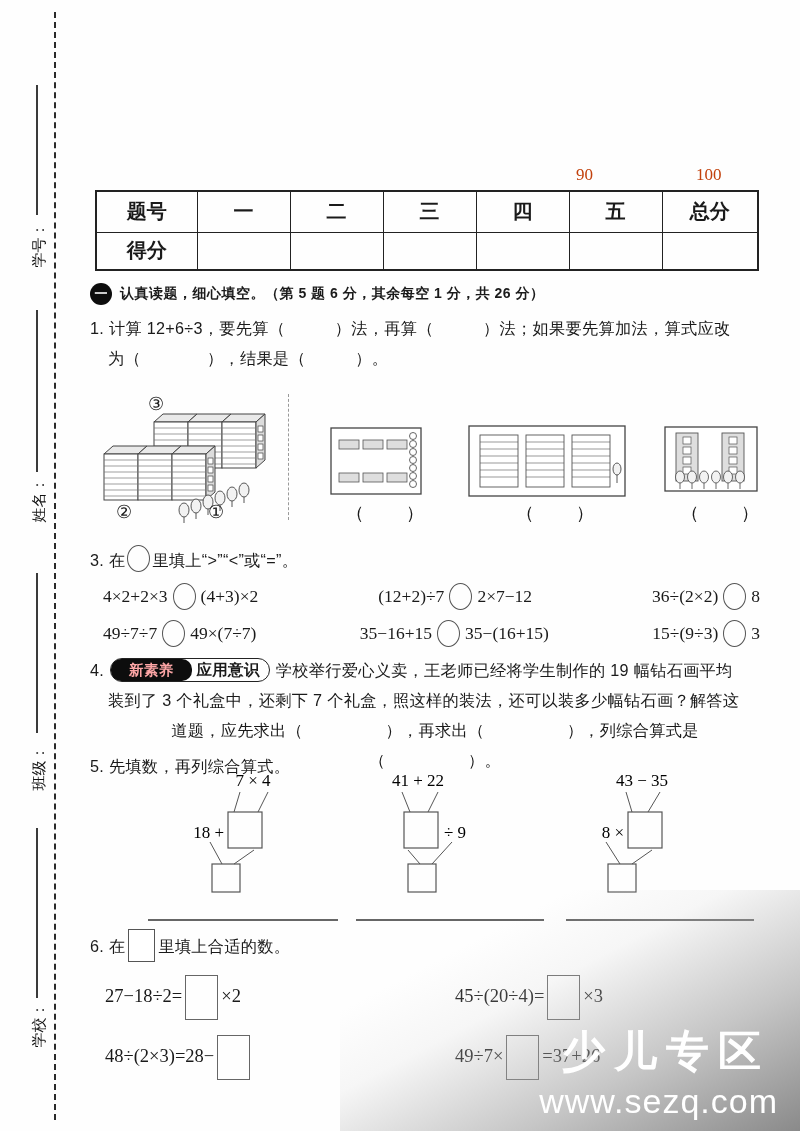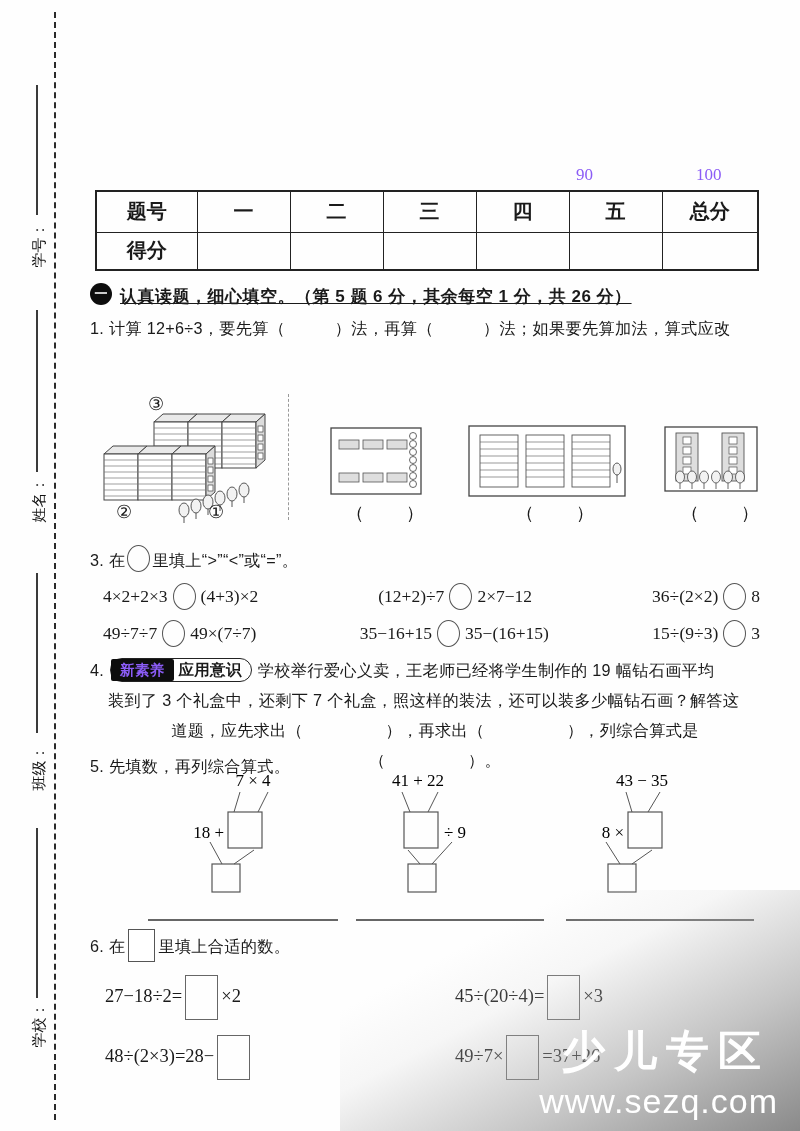--- a/index.html
+++ b/index.html
@@ -11,45 +11,45 @@
   
   .cut-line { position:absolute; left:54px; top:12px; height:1108px; border-left:2px dashed #2a2a2a; }
   .v-line { position:absolute; left:36px; width:1.5px; background:#3a3a3a; }
   .v-label { position:absolute; transform:rotate(-90deg) translateX(-50%); transform-origin:0 0;
              white-space:nowrap; font-size:15px; color:#111; }
 
   
   table.score { border-collapse:collapse; table-layout:fixed; width:662px;padding-left:33px; }
   table.score td { border:1.5px solid #222; text-align:center; font-size:20px; font-weight:bold; }
   table.score { border:2.5px solid #222; }
-  .mark-num { position:absolute; font-family:"Liberation Serif", serif; font-size:17px; color:#8b5cf6; }
+  .mark-num { position:absolute; font-family:"Liberation Serif", serif; font-size:17px; color:#c2410c; }
 
   
   .sec-badge { position:absolute; width:22px; height:22px; border-radius:50%; background:#0d0d0d; color:#fff;
                font-size:13px; font-weight:bold; text-align:center; line-height:22px; }
-  .sec-title { position:absolute; font-size:17px; font-weight:bold; letter-spacing:0.5px;text-decoration:underline; }
+  .sec-title { position:absolute; font-size:14px; font-weight:bold; letter-spacing:0.5px; }
 
   .q-text { position:absolute; font-size:16.2px; line-height:30px; letter-spacing:0.3px; }
 
   
   .divider-dash { position:absolute; border-left:1.5px dashed #999; }
   .circ-label { position:absolute; font-family:"Liberation Serif", serif; font-size:18px; }
   .paren-blank { position:absolute; font-family:"Liberation Serif", serif; font-size:18px; letter-spacing:2px; }
 
   
   .cmp-row { position:absolute; left:103px; width:657px; display:flex; justify-content:space-between;
              align-items:center; font-family:"Liberation Serif", serif; font-size:17.5px; }
   .cmp-group { display:inline-flex; align-items:center; gap:5px; white-space:nowrap; }
   .cmp-circle { display:inline-block; width:23px; height:27px; border:1.3px solid #555; border-radius:50%; }
 
   
   .q4-line1 { display:flex; align-items:center; gap:6px; white-space:nowrap; }
   .pill-outer { display:inline-flex; align-items:center; gap:5px; border:1.6px solid #222;
                 border-radius:15px; padding:0 9px 0 0; height:24px; }
-  .pill-black { background:#0d0d0d; color:#8b5cf6; border-radius:2px; padding:1px 9px; font-size:14.5px;
+  .pill-black { background:#0d0d0d; color:#fca5a5; border-radius:10px; padding:1px 18px; font-size:14.5px;
                 font-weight:bold; line-height:20px; }
   .pill-text { font-size:15.5px; font-weight:bold; }
 
   
   .ans-line { position:absolute; height:1.6px; background:#666; }
   svg text { font-family:"Liberation Serif", serif; }
 
   
   .inline-box { display:inline-block; width:27px; height:33px; border:1.2px solid #555; margin:0 3px;
                 vertical-align:-9px; background:#fff; }
@@ -106,20 +106,21 @@
         <td></td>
       </tr>
     </tbody>
       </table>
   </div>
 
   <div class="sec-badge" style="left:90px;top:283px;">一</div>
   <div class="sec-title" style="left:120px;top:285px;">认真读题，细心填空。（第 5 题 6 分，其余每空 1 分，共 26 分）</div>
 
   <div class="q-text" style="left:90px;top:313px;">1. 计算 12+6÷3，要先算（　　　）法，再算（　　　）法；如果要先算加法，算式应改</div>
+  <div class="q-text" style="left:108px;top:343px;">为（　　　　），结果是（　　　）。</div>
 
 
   <svg class="abs" style="left:92px;top:392px;" width="195" height="138" viewBox="0 0 195 138">
     <g stroke="#444" stroke-width="1" fill="#ffffff">
       <polygon points="62,30 71,22 105,22 96,30" fill="#e9e9e9"></polygon>
       <polygon points="96,30 105,22 139,22 130,30" fill="#e9e9e9"></polygon>
       <polygon points="130,30 139,22 173,22 164,30" fill="#e9e9e9"></polygon>
       <rect x="62" y="30" width="34" height="46"></rect>
       <rect x="96" y="30" width="34" height="46"></rect>
       <rect x="130" y="30" width="34" height="46"></rect>

